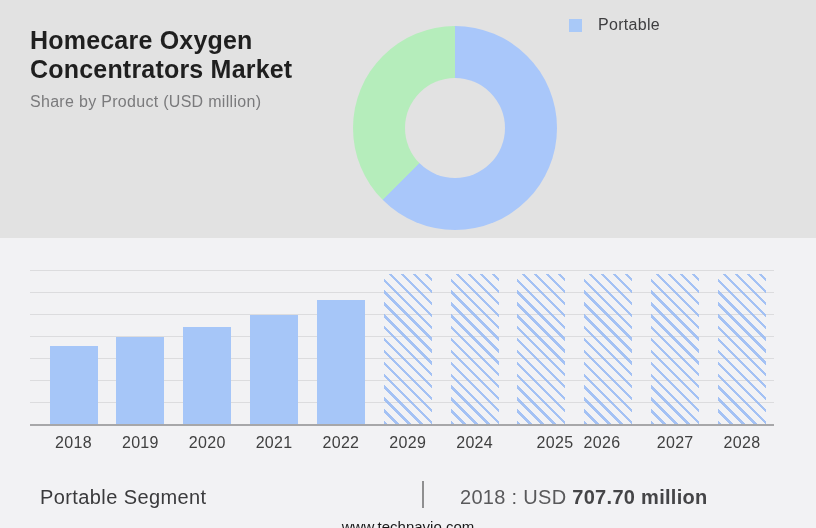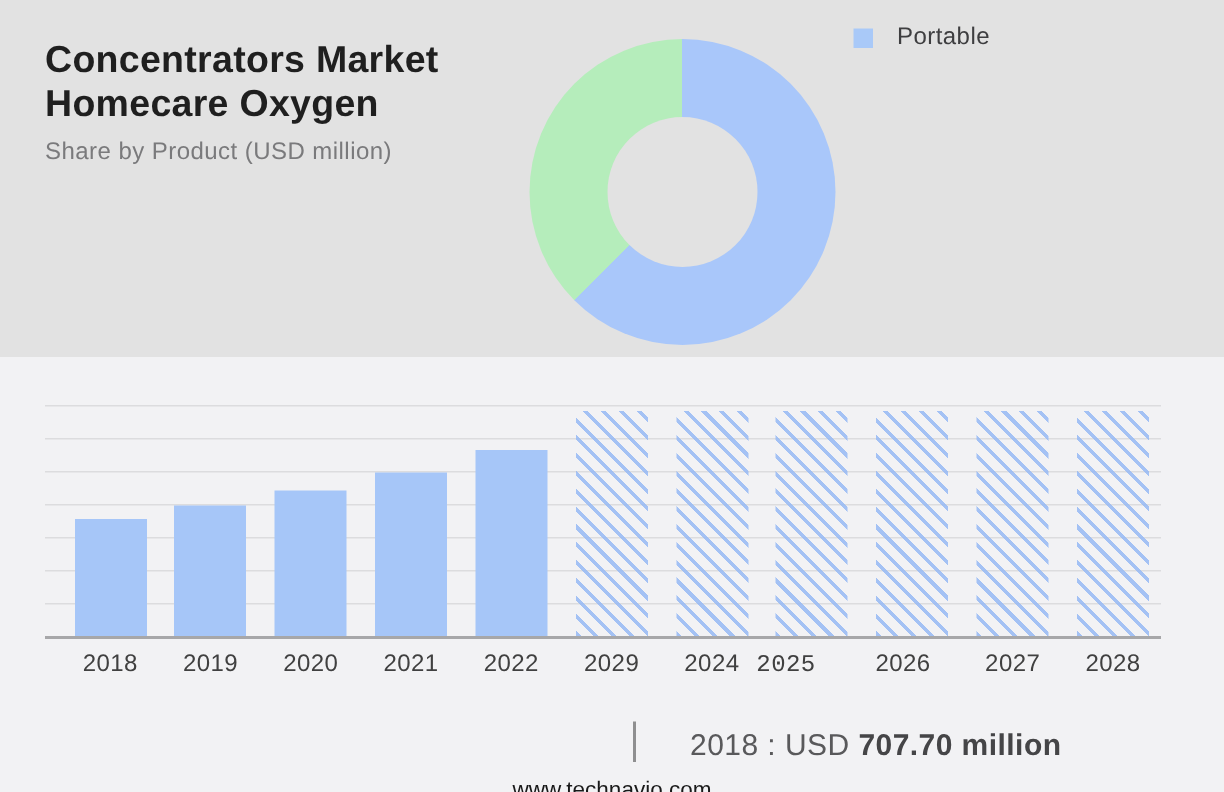--- a/index.html
+++ b/index.html
@@ -48,22 +48,22 @@
   .footer-value b{color:#454547;font-weight:bold;}
   .website{position:absolute;left:0;top:280px;width:816px;text-align:center;font-size:15px;color:#191919;}
 </style>
 </head>
 <body>
 
 <div class="canvas">
 
   <section class="top-section">
     <div class="titles">
+      <div class="title-line">Homecare Oxygen</div>
       <div class="title-line">Concentrators Market</div>
-      <div class="title-line">Homecare Oxygen</div>
       <div class="subtitle">Share by Product (USD million)</div>
     </div>
 
     <div class="donut" style="background: conic-gradient(rgb(169, 199, 250) 0deg, rgb(169, 199, 250) 225deg, rgb(181, 237, 187) 225deg, rgb(181, 237, 187) 360deg);">
       <div class="donut-hole"></div>
     </div>
 
     <div class="legend">
         <div class="legend-item">
           <span class="legend-swatch" style="background: rgb(169, 201, 248);"></span>
@@ -94,24 +94,25 @@
         <div class="bar hatched" style="left: 688px; height: 150px;"></div>
       </div>
     <div class="xlabels">
         <span class="xlabel" style="left: 10.5px;">2018</span>
         <span class="xlabel" style="left: 77.35px;">2019</span>
         <span class="xlabel" style="left: 144.2px;">2020</span>
         <span class="xlabel" style="left: 211.05px; text-align: center;">2021</span>
         <span class="xlabel" style="left: 277.9px;">2022</span>
         <span class="xlabel" style="left: 344.75px;">2029</span>
         <span class="xlabel" style="left: 411.6px;">2024</span>
-        <span class="xlabel" style="left: 461px; font-family: Liberation Mono, monospace;">2025</span>
+        <span class="xlabel" style="left: 492px;">2025</span>
         <span class="xlabel" style="left: 539px;">2026</span>
         <span class="xlabel" style="left: 612.15px;">2027</span>
         <span class="xlabel" style="left: 679px;">2028</span>
       </div>
 
+    <div class="footer-left">Portable Segment</div>
     <div class="footer-divider"></div>
     <div class="footer-value"><span>2018 : USD </span><b>707.70 million</b></div>
     <div class="website">www.technavio.com</div>
   </section>
 
 </div>
 
 </body></html>

